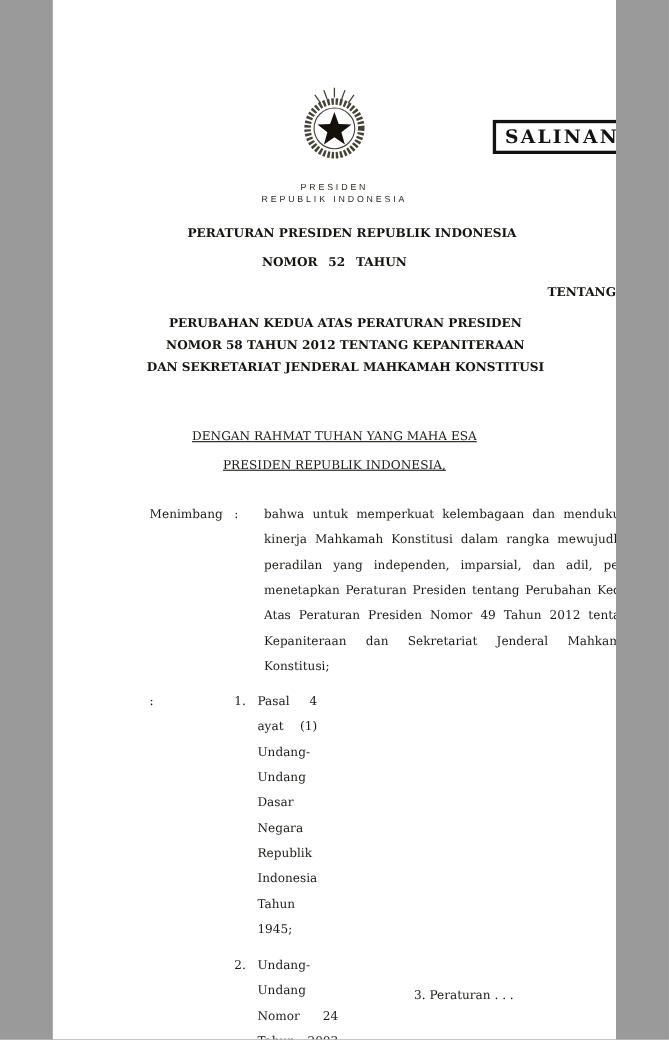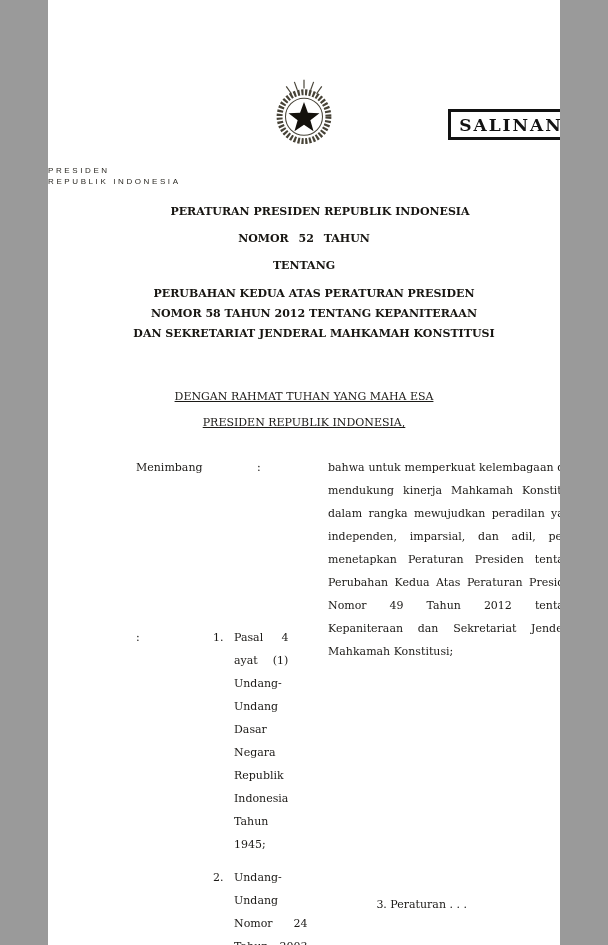--- a/index.html
+++ b/index.html
@@ -42,42 +42,42 @@
     color: #121212;
     background: #fff;
   }
 
   
   .letterhead {
     position: absolute;
     top: 165px;
     left: 0;
     width: 100%;
-    text-align: left;
+    text-align: center;
     font-family: "Liberation Sans", sans-serif;
     font-size: 8px;
     letter-spacing: 2.6px;
     line-height: 11px;
     color: #2b2923;
   }
 
   
   .title-block {
     position: absolute;
     top: 205px;
     left: 0;
     width: 100%;
     text-align: center;
     font-weight: bold;
     font-size: 11px;
     color: #171511;
   }
   .title-line1 { line-height: 13px; padding-left: 32px; }
   .title-number { margin-top: 14px; line-height: 13px; word-spacing: 6px; }
-  .title-tentang { margin-top: 14px; line-height: 13px; }
+  .title-tentang { margin-top: 14px; line-height: 13px; text-align: right; }
   .title-subject { margin-top: 12px; line-height: 20px; margin-left: 20px; }
 
   
   .preamble {
     position: absolute;
     top: 384px;
     left: 0;
     width: 100%;
     text-align: center;
     font-size: 11px;
@@ -89,21 +89,21 @@
   
   .clause {
     position: absolute;
     left: 88px;
     width: 442px;
     display: grid;
     grid-template-columns: 77px 27px 1fr;
     font-size: 11px;
     line-height: 23px;
   }
-  .clause-menimbang { top: 456px; gap: 44px; }
+  .clause-menimbang { top: 456px; }
   .clause-mengingat { top: 626px; }
   .clause-label { text-align: left; }
   .clause-colon { text-align: left; }
   .clause-text { text-align: justify; }
 
   .recall-item {
     display: grid;
     grid-template-columns: 21px 1fr;
     margin-bottom: 10px;
   }

